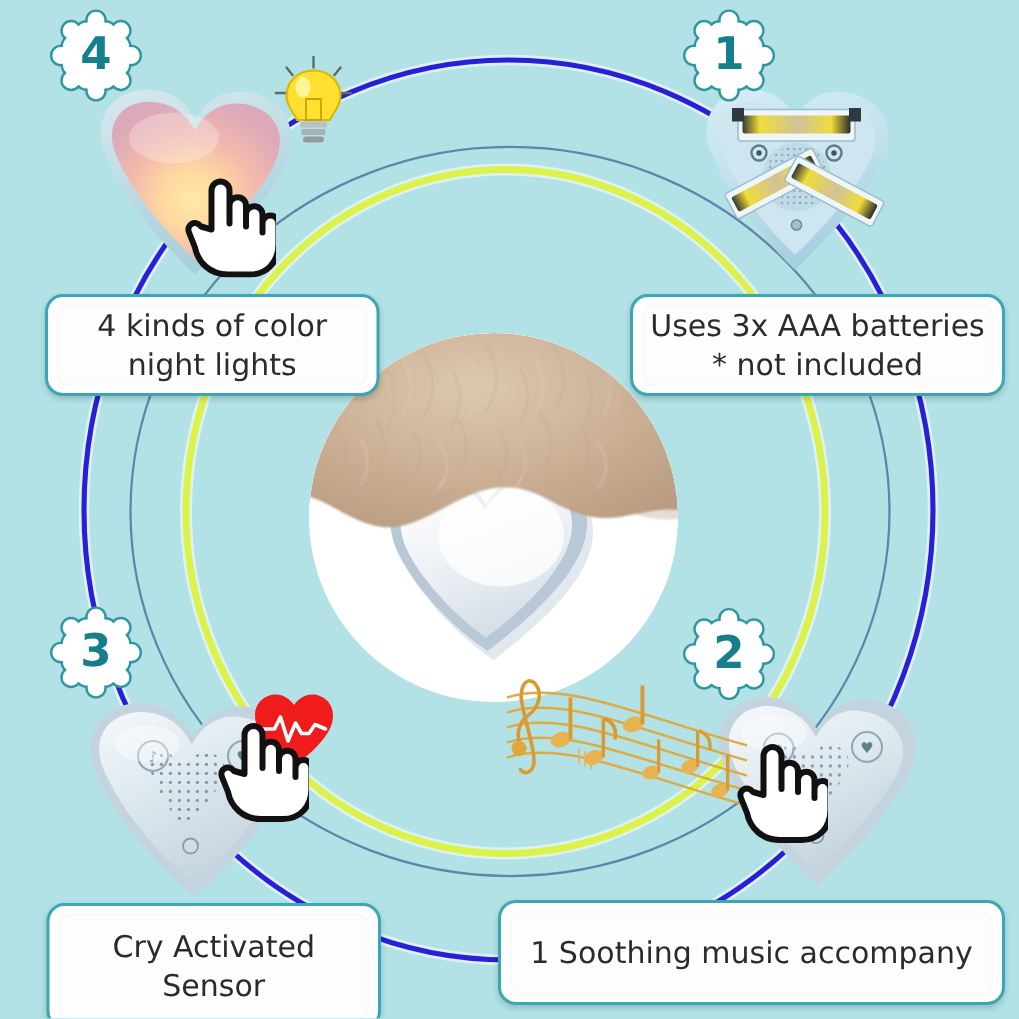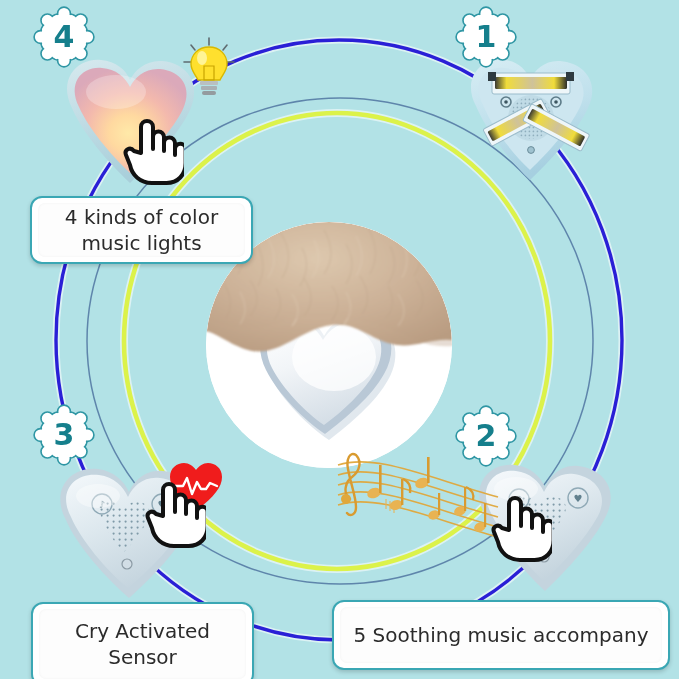--- a/index.html
+++ b/index.html
@@ -503,31 +503,37 @@
         </g>
         <circle cx="31" cy="31" r="23" fill="#ffffff"></circle>
       </g>
     </svg>
     <span class="badge-num">2</span>
   </div>
 
   <div class="caption cap-4">
     <div class="cap-inner">
       <span class="line">4 kinds of color</span>
-      <span class="line">music lights</span>
+      <span class="line">night lights</span>
     </div>
   </div>
 
+  <div class="caption cap-1">
+    <div class="cap-inner">
+      <span class="line">Uses 3x AAA batteries</span>
+      <span class="line">* not included</span>
+    </div>
+  </div>
 
   <div class="caption cap-3">
     <div class="cap-inner">
       <span class="line">Cry Activated</span>
       <span class="line">Sensor</span>
     </div>
   </div>
 
   <div class="caption cap-2">
     <div class="cap-inner">
-      <span class="line">5 Soothing music accompany</span>
+      <span class="line">1 Soothing music accompany</span>
     </div>
   </div>
 
 </div>
 
 </body></html>

